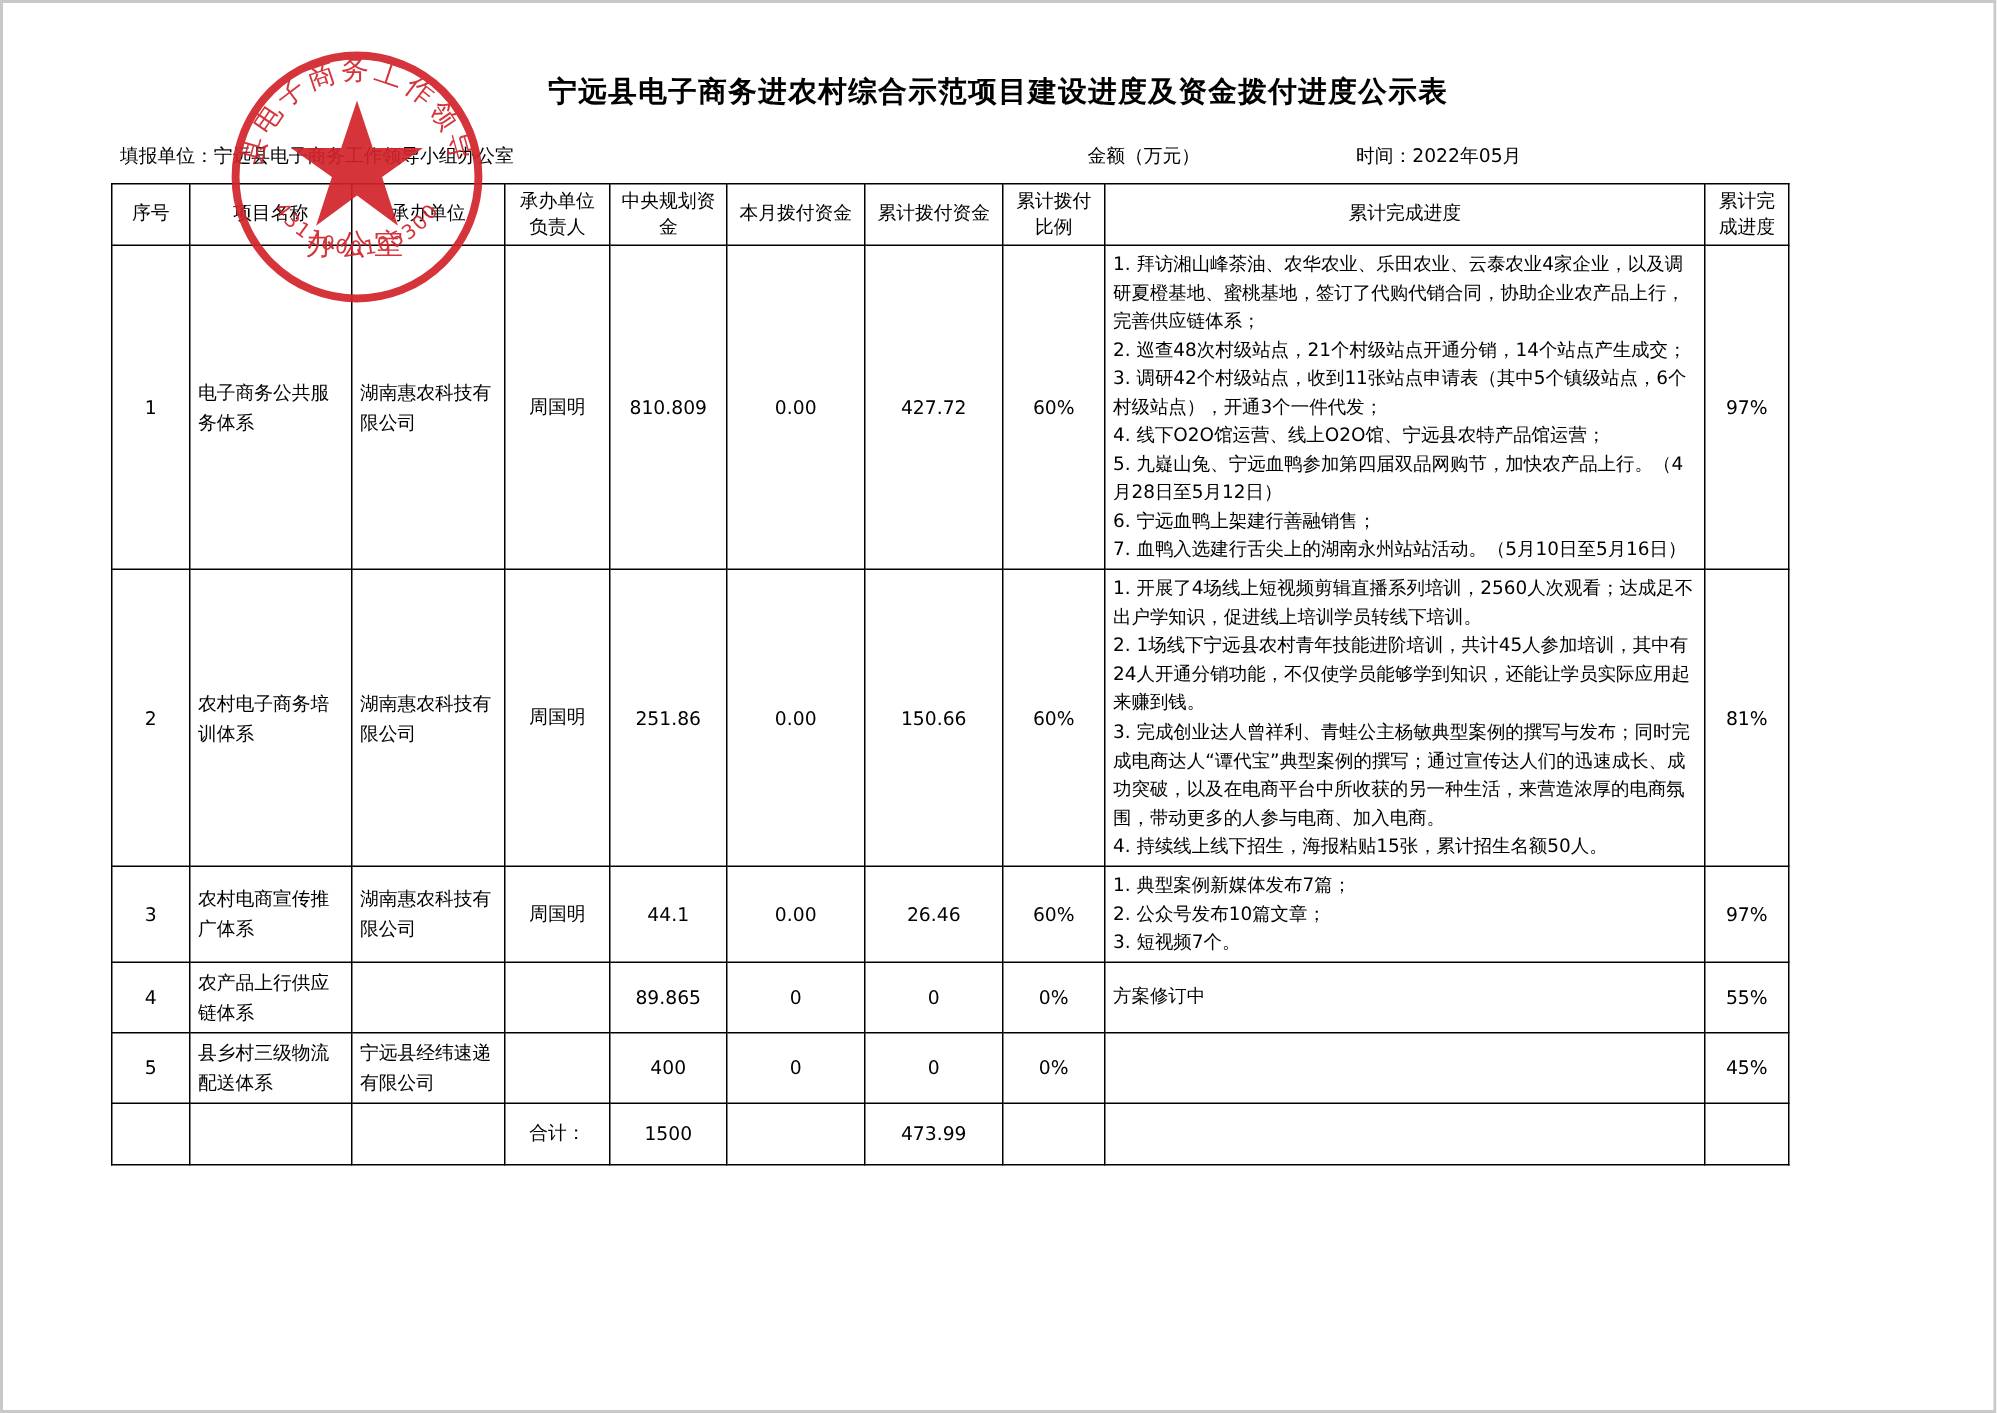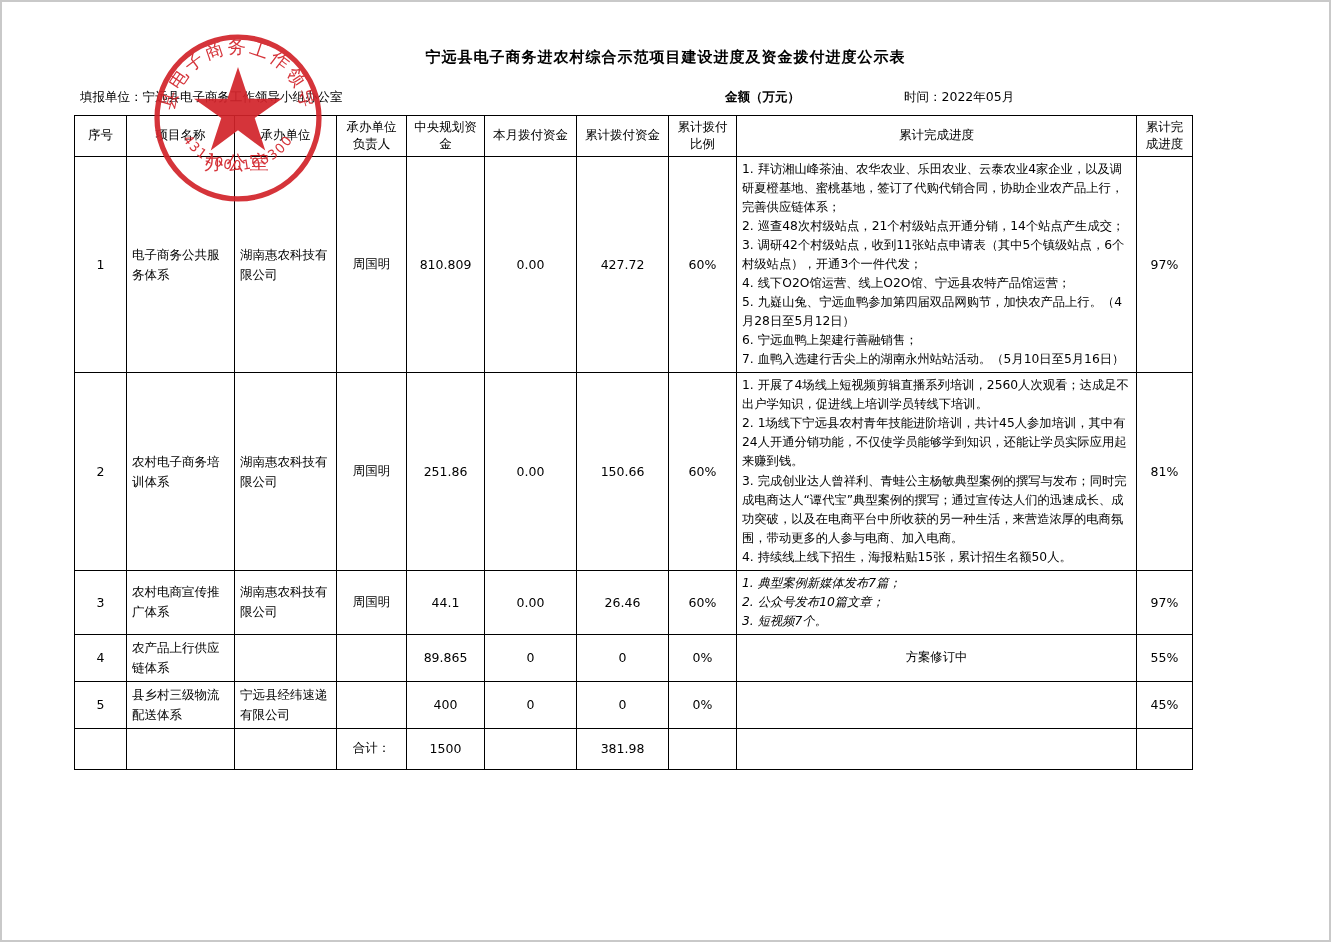--- a/index.html
+++ b/index.html
@@ -18,21 +18,21 @@
   .page {
     position: relative;
     width: 1331px;
     height: 942px;
     box-sizing: border-box;
     border: 2px solid #c9c9c9;
     background: #fff;
   }
   .doc-title {
     text-align: center;
-    font-size: 15px;
+    font-size: 19px;
     font-weight: bold;
     letter-spacing: 1px;
     margin-top: 46px;
     margin-bottom: 0;
     font-family: "DejaVu Sans", "Liberation Sans", sans-serif;
   }
   .meta-row {
     position: relative;
     margin: 22px 72px 8px 78px;
     font-size: 12.5px;
@@ -42,21 +42,20 @@
     position: absolute;
     left: 0;
     top: 0;
     white-space: nowrap;
   }
   .meta-amount {
     position: absolute;
     left: 645px;
     top: 0;
     white-space: nowrap;
-    font-weight: bold;
   }
   .meta-time {
     position: absolute;
     left: 824px;
     top: 0;
     white-space: nowrap;
   }
   table.main {
     border-collapse: collapse;
     margin: 0 0 0 72px;
@@ -200,35 +199,35 @@
       </tr>
       <tr>
         <td class="c">3</td>
         <td class="name">农村电商宣传推广体系</td>
         <td class="name">湖南惠农科技有限公司</td>
         <td class="c">周国明</td>
         <td class="c">44.1</td>
         <td class="c">0.00</td>
         <td class="c">26.46</td>
         <td class="c">60%</td>
-        <td class="l" style="white-space:pre-line;font-style:italic;">1. 典型案例新媒体发布7篇；
+        <td class="l" style="white-space:pre-line;">1. 典型案例新媒体发布7篇；
 2. 公众号发布10篇文章；
 3. 短视频7个。</td>
         <td class="c">97%</td>
       </tr>
       <tr>
         <td class="c">4</td>
         <td class="name">农产品上行供应链体系</td>
         <td class="name"></td>
         <td class="c"></td>
         <td class="c">89.865</td>
         <td class="c">0</td>
         <td class="c">0</td>
         <td class="c">0%</td>
-        <td class="l" style="white-space:pre-line;text-align:center;">方案修订中</td>
+        <td class="l" style="white-space:pre-line;">方案修订中</td>
         <td class="c">55%</td>
       </tr>
       <tr>
         <td class="c">5</td>
         <td class="name">县乡村三级物流配送体系</td>
         <td class="name">宁远县经纬速递有限公司</td>
         <td class="c"></td>
         <td class="c">400</td>
         <td class="c">0</td>
         <td class="c">0</td>
@@ -236,20 +235,20 @@
         <td class="l" style="white-space:pre-line;"></td>
         <td class="c">45%</td>
       </tr>
       <tr class="footer-sum">
         <td></td>
         <td></td>
         <td></td>
         <td class="c">合计：</td>
         <td class="c">1500</td>
         <td class="c"></td>
-        <td class="c">381.98</td>
+        <td class="c">473.99</td>
         <td class="c"></td>
         <td class="l"></td>
         <td class="c"></td>
       </tr>
     </tbody>
   </table>
 </div>
 
 </body></html>

